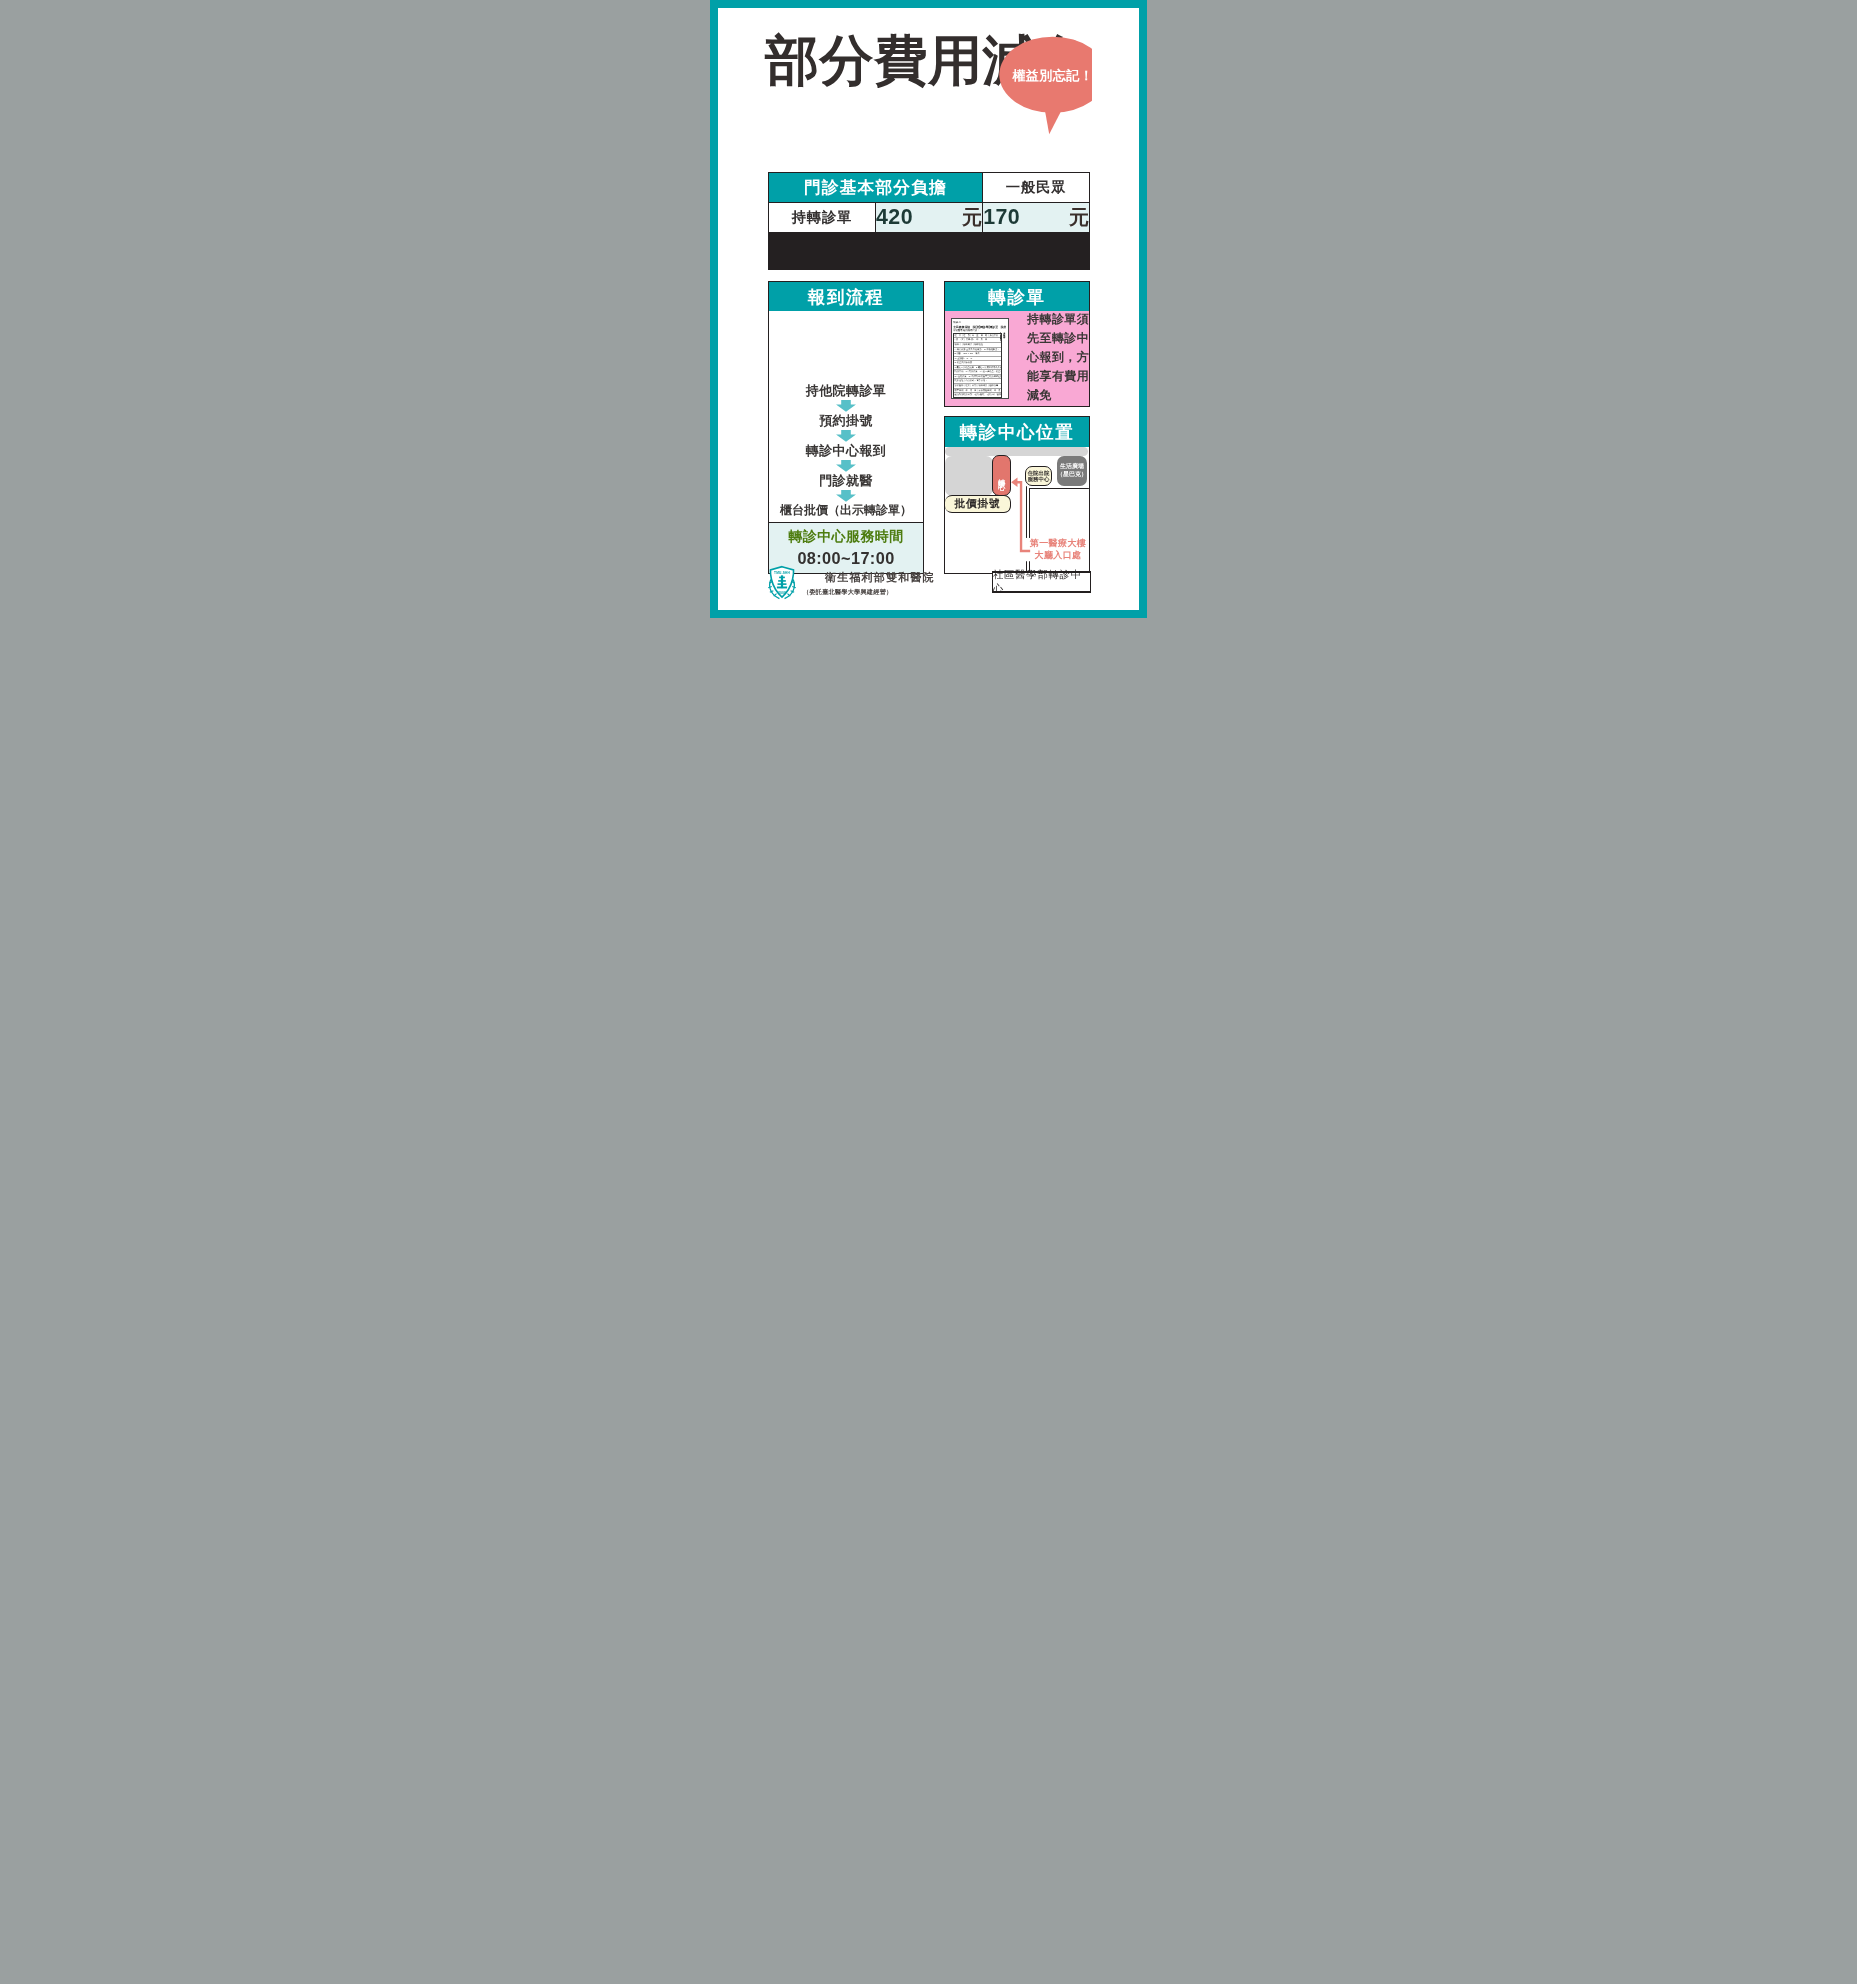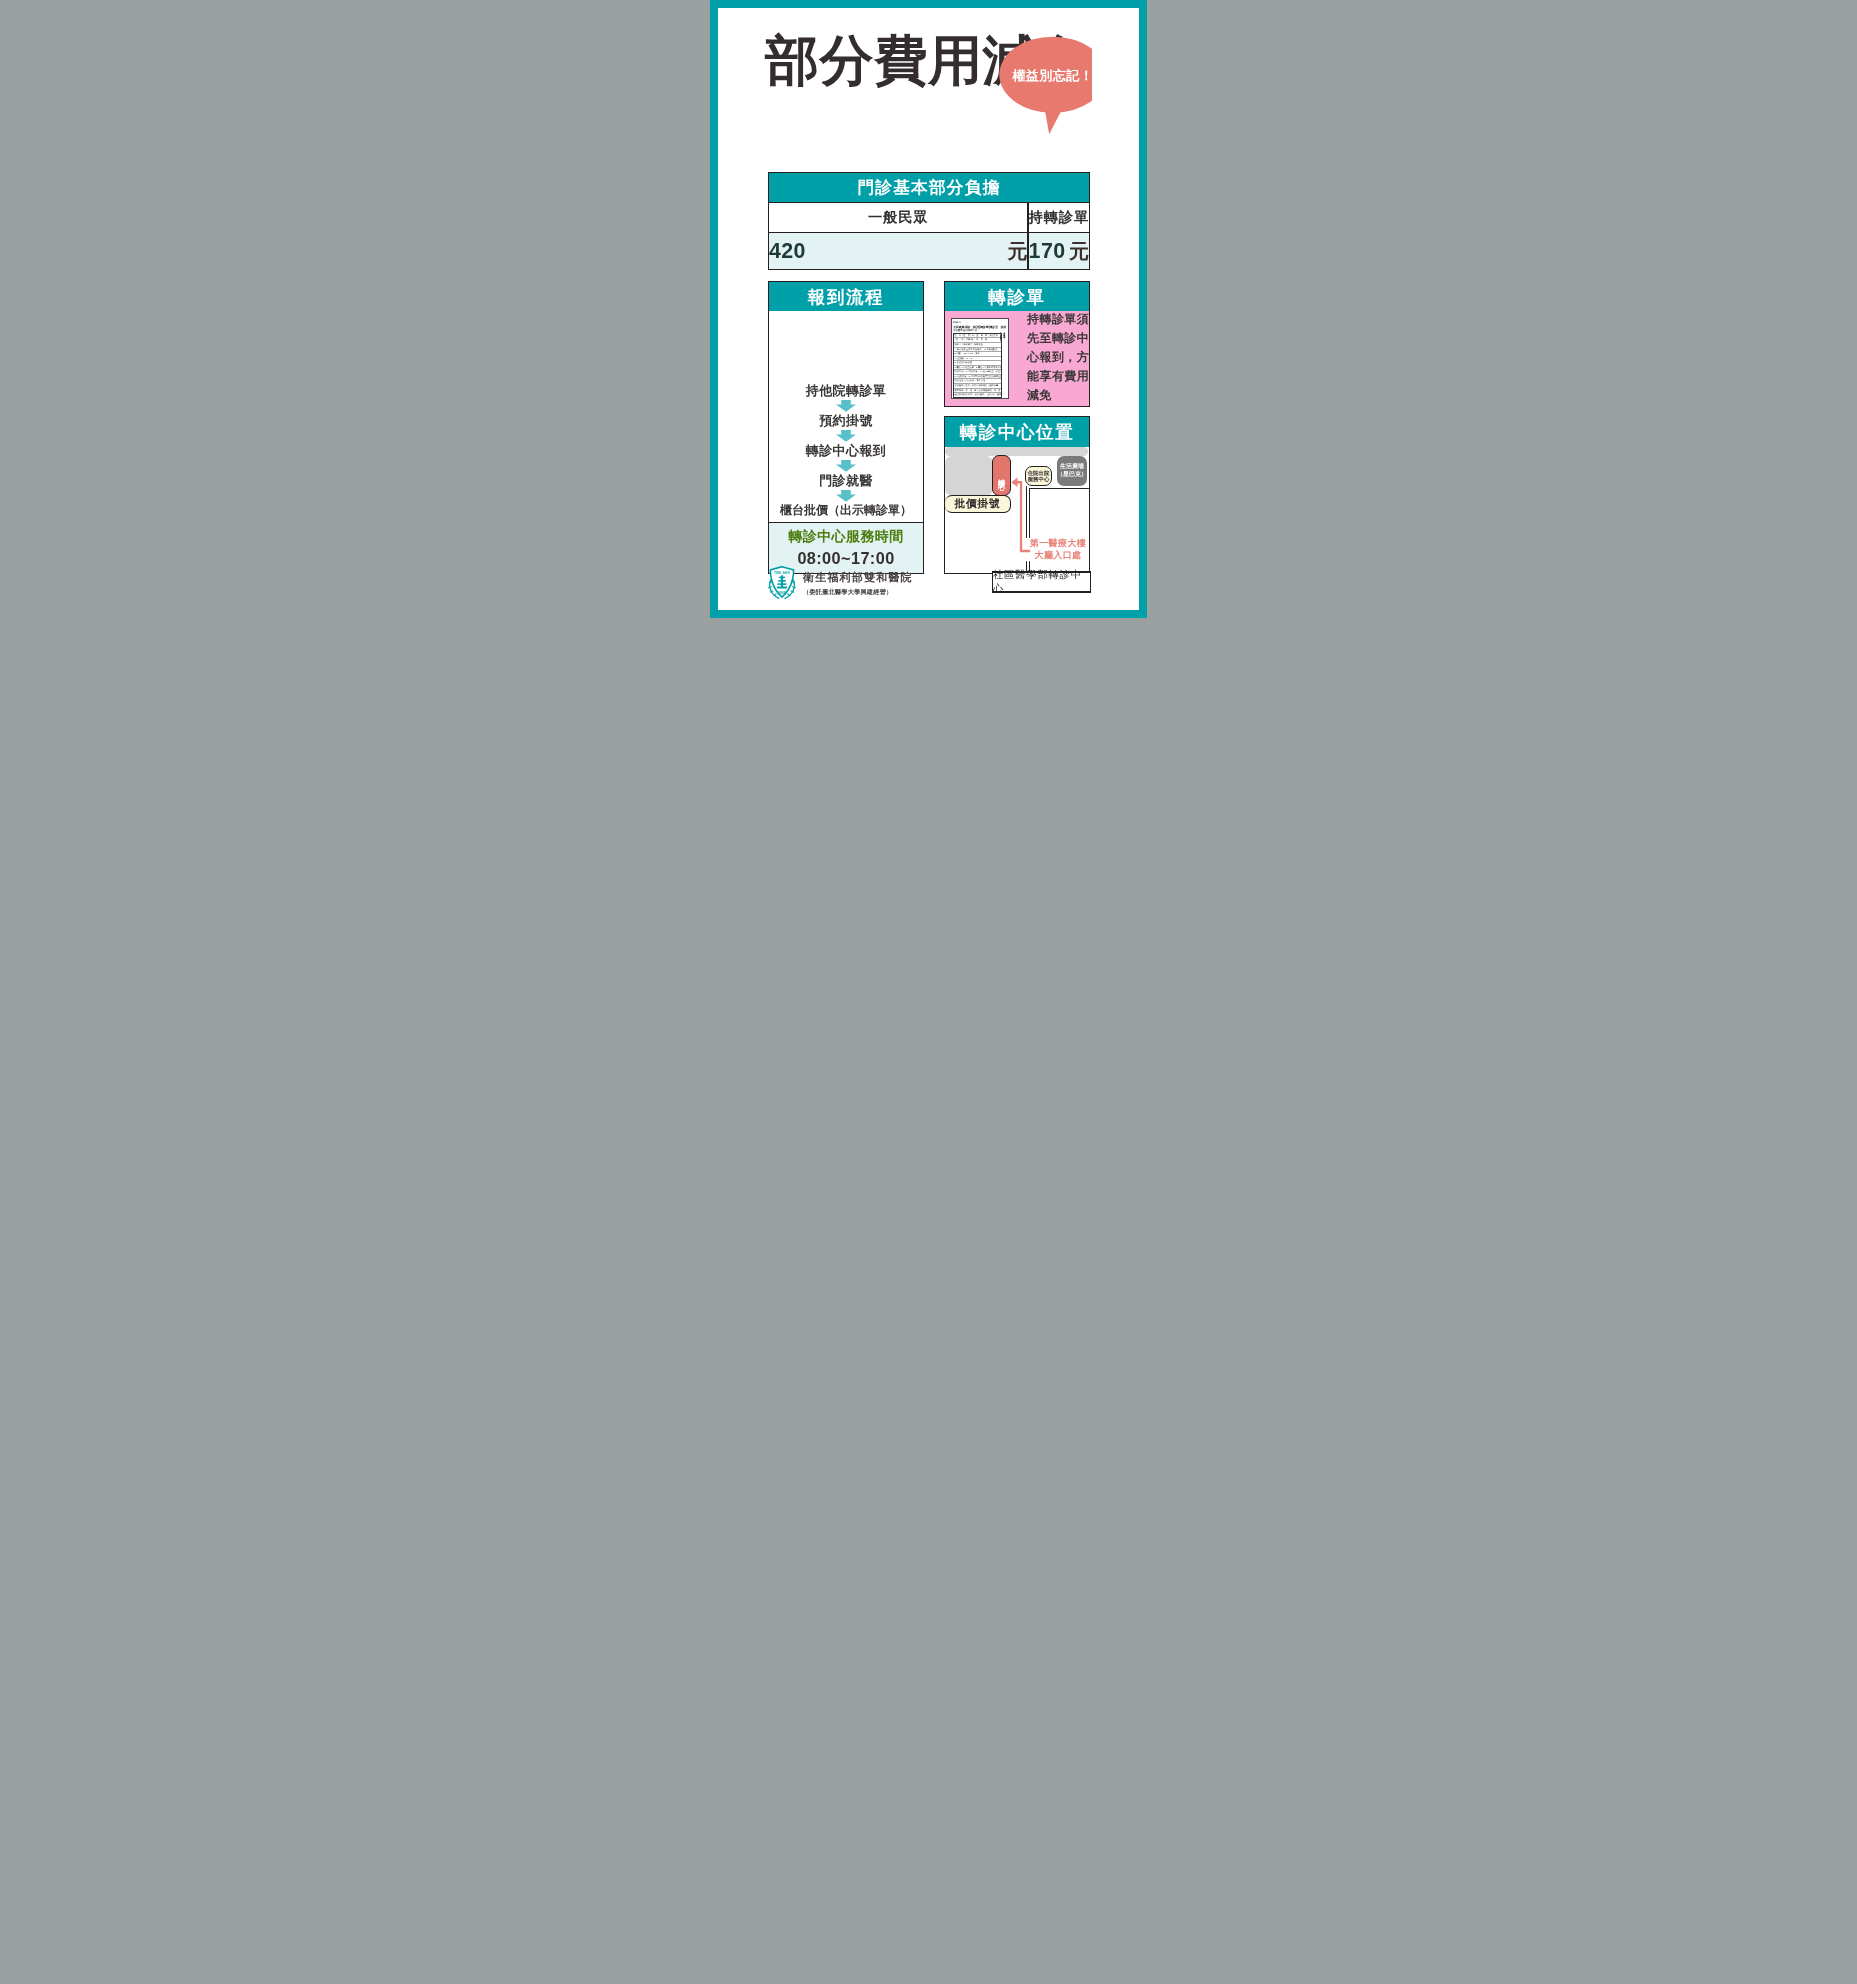--- a/index.html
+++ b/index.html
@@ -11,21 +11,21 @@
   }
   .frame{position:absolute; inset:0; border:8.7px solid #00a0a8; pointer-events:none; z-index:50;}
 
   
   .title-block{position:absolute; left:55px; top:30px; font-size:54px; line-height:1.14; letter-spacing:0.4px; color:#332e2d; white-space:nowrap;}
   .bubble-svg{position:absolute; left:275px; top:24px; width:107px; height:115px;}
 
   
   .fee-table{
     position:absolute; left:58px; top:172px; width:322px; height:98px;
-    display:grid; grid-template-columns:1fr; grid-template-rows:29px 29px 1fr;
+    display:grid; grid-template-columns:1fr 1fr 1fr; grid-template-rows:29px 29px 1fr;
     gap:1.2px; background:#242021; border:1.6px solid #242021; box-sizing:border-box;
   }
   .ft-header{grid-column:1/3; background:#00a0a8; color:#fff; font-size:16.7px; display:flex; align-items:center; justify-content:center; letter-spacing:1.2px;}
   .ft-col{background:#fff; color:#333030; font-size:14.3px; display:flex; align-items:center; justify-content:center; letter-spacing:0.8px;}
   .ft-val{background:#e3f2f2; display:flex; align-items:center; justify-content:space-between;}
   .ft-amount{font-size:21.4px; color:#1d3a36; letter-spacing:0.4px;}
   .ft-unit{font-size:20px; color:#3a2f2b; margin-left:0.8px;}
 
   
   .panel{position:absolute; border:1.6px solid #242021; box-sizing:border-box; background:#fff; display:flex; flex-direction:column;}
@@ -80,21 +80,21 @@
   .wall-v2{left:84px; top:41px; width:1.2px; height:50px;}
   .wall-h1{left:84px; top:41px; right:0; height:1.2px;}
   .wall-v3{left:81px; top:114px; width:1.2px; height:11.5px;}
   .wall-v4{left:84px; top:114px; width:1.2px; height:11.5px;}
   .map-arrow{position:absolute; left:0; top:0; width:143px; height:125px;}
   .entrance-label{left:82px; top:91px; width:62px; text-align:center; color:#e8837a; font-size:9px; line-height:1.3; letter-spacing:0.4px;}
 
   
   .logo-svg{position:absolute; left:56px; top:565px; width:32px; height:36px;}
   .hospital-name{position:absolute; left:93px; top:570px;}
-  .hosp-main{font-size:11px; color:#474240; letter-spacing:1.2px;}
+  .hosp-main{font-size:11px; color:#474240; letter-spacing:1.2px;margin-left:22px;}
   .hosp-sub{font-size:6.2px; color:#474240; margin-top:3.2px; letter-spacing:0.2px;}
   .dept-box{position:absolute; left:282px; top:571px; width:99px; height:22px; box-sizing:border-box;
     border:0.8px solid #231f1f; border-top-width:2px; border-bottom-width:2px; background:#fff;
     display:flex; align-items:center; justify-content:center;
     font-family:"Liberation Serif","DejaVu Serif",serif; font-weight:normal;
     font-size:10.3px; color:#231f1f; letter-spacing:0.8px;}
 </style>
 </head>
 <body>
 

